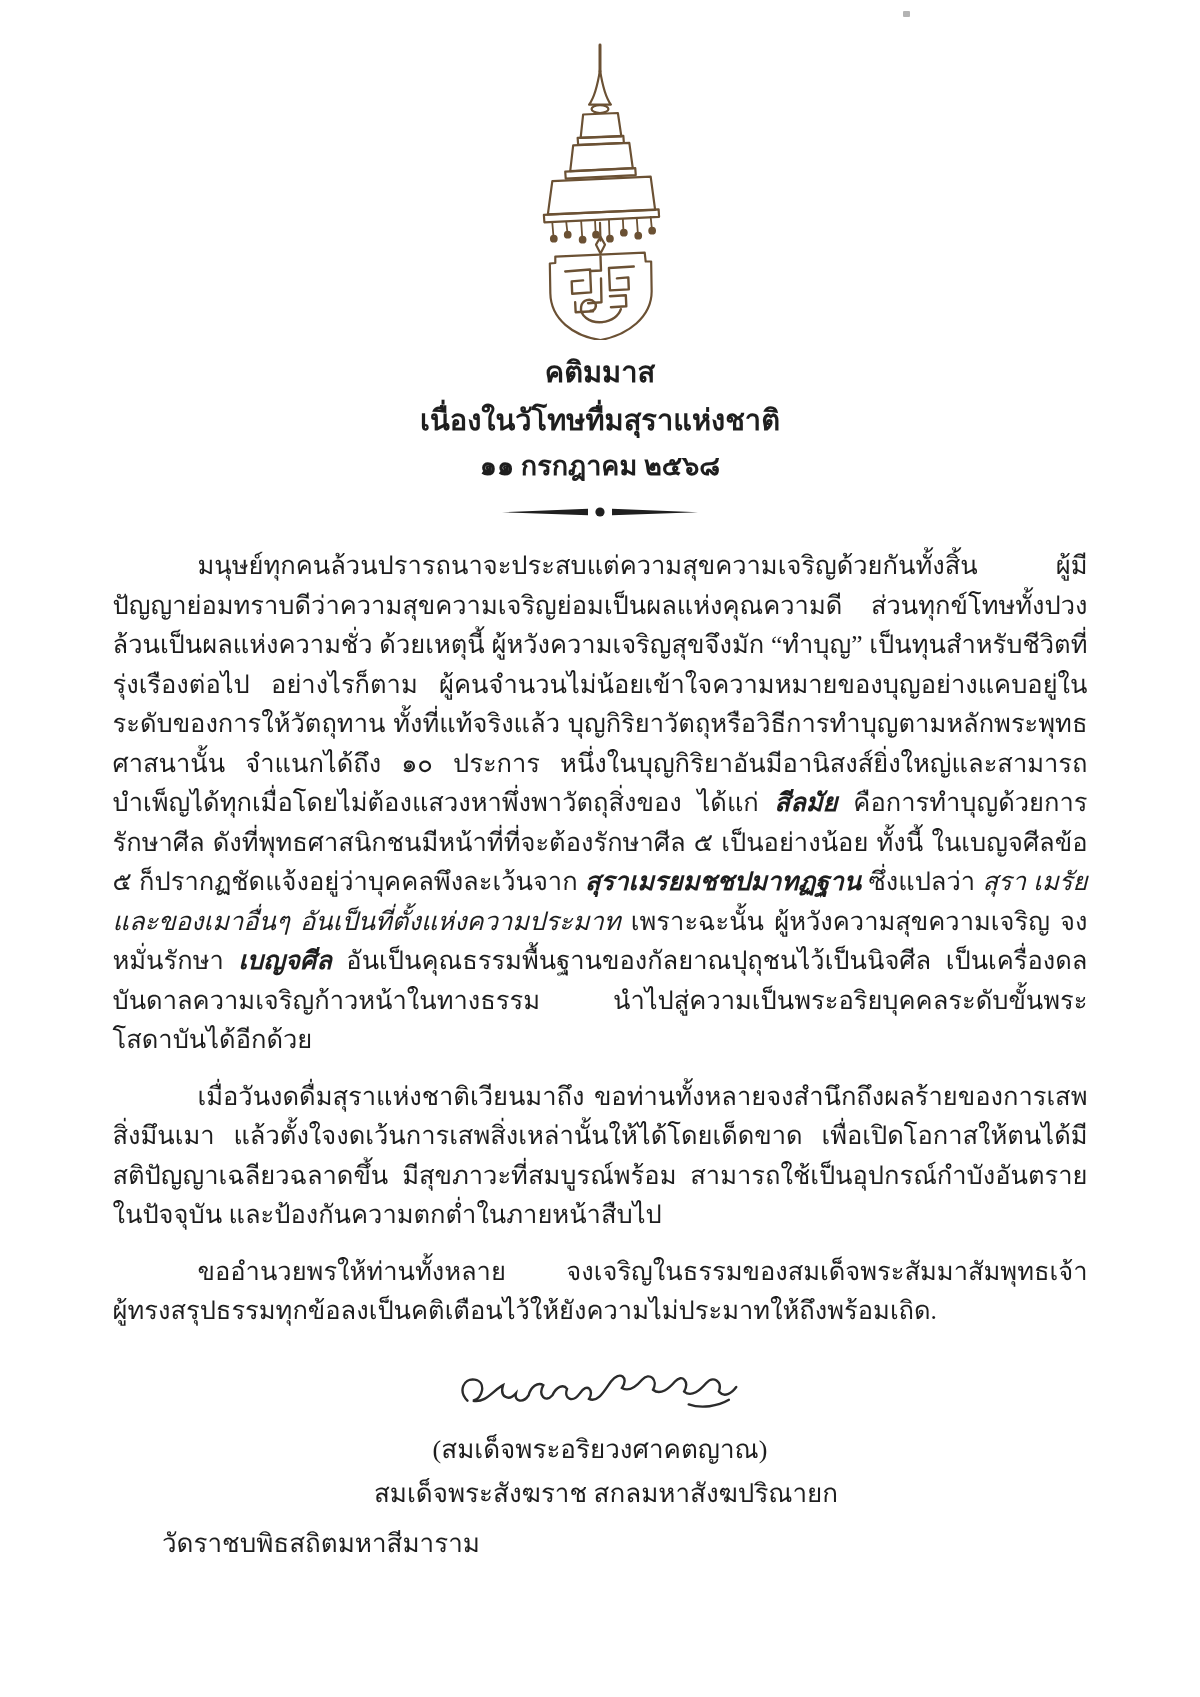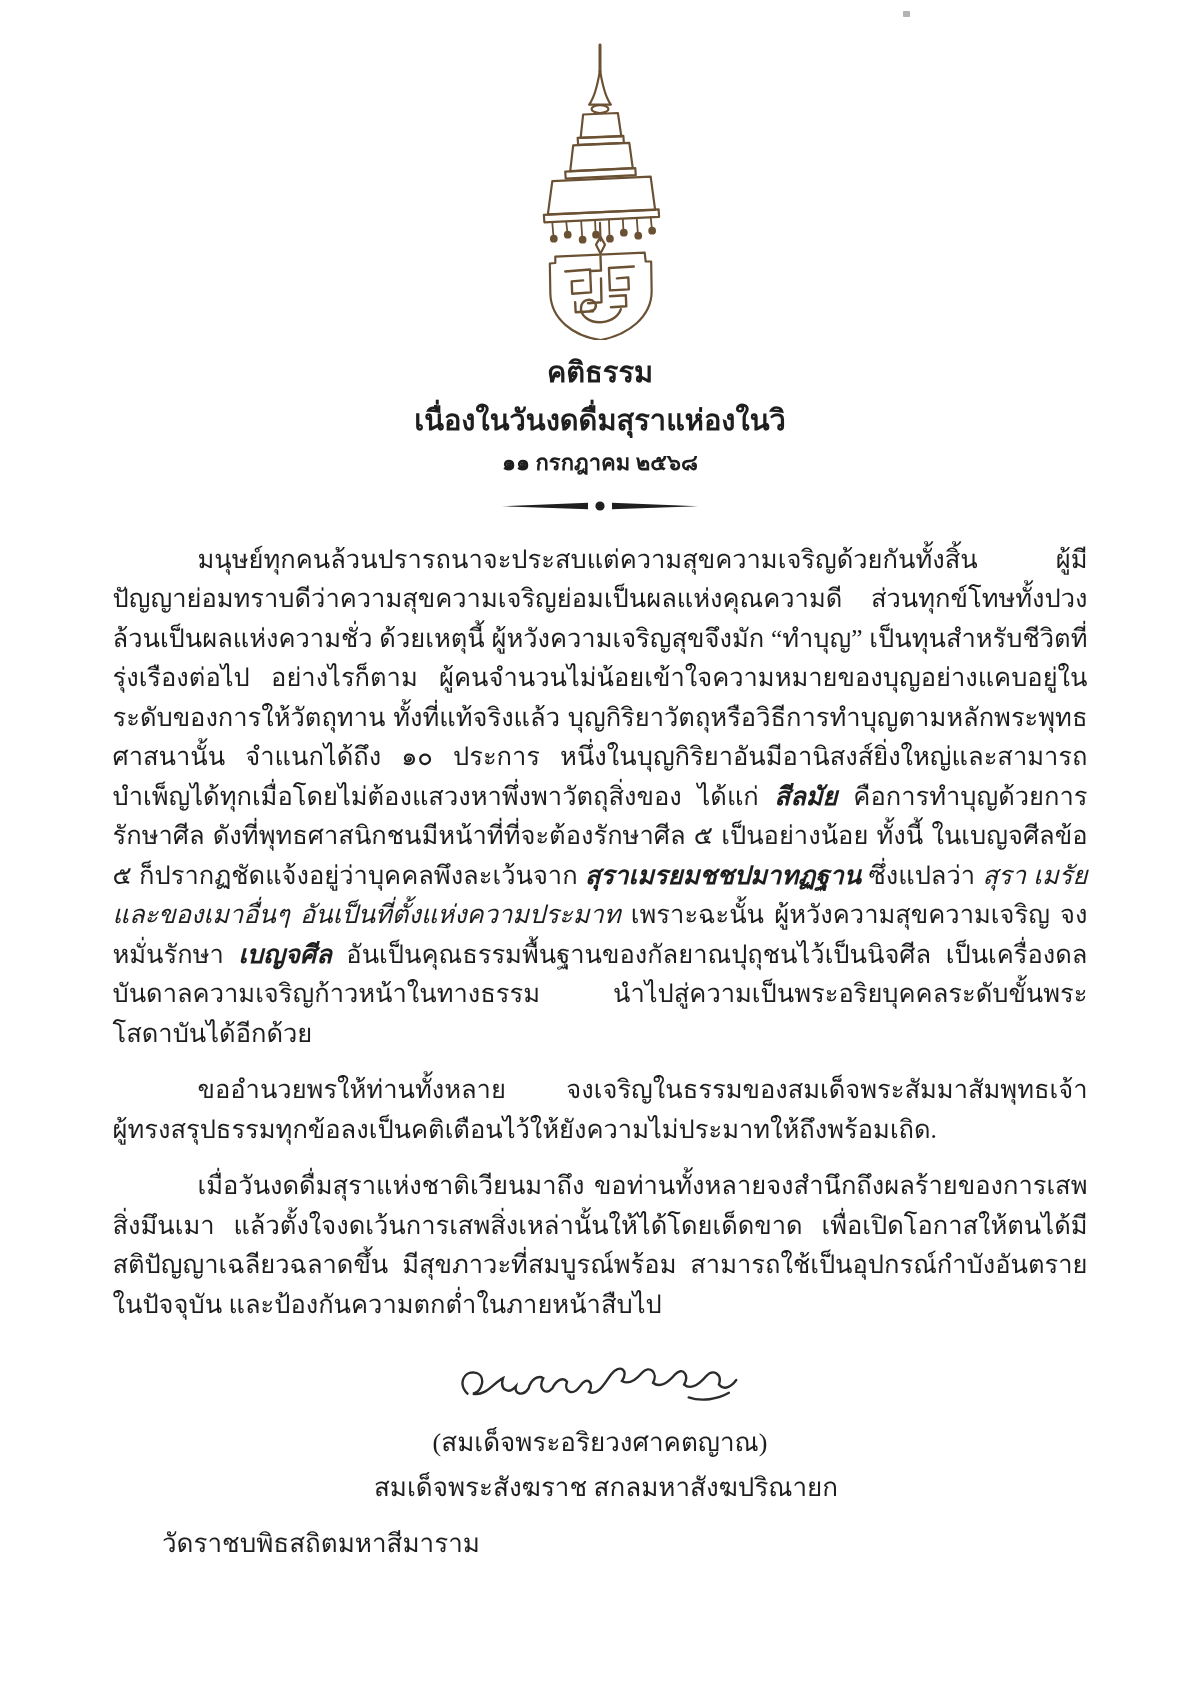--- a/index.html
+++ b/index.html
@@ -40,21 +40,21 @@
     line-height: 1.3;
   }
   .doc-subtitle {
     margin-top: 10px;
     font-size: 29px;
     font-weight: 700;
     line-height: 1.3;
   }
   .doc-date {
     margin-top: 10px;
-    font-size: 22px;
+    font-size: 27px;
     font-weight: 700;
     line-height: 1.3;
   }
   .divider-wrap {
     margin-top: 20px;
     display: flex;
     justify-content: center;
   }
   .body-block {
     width: 975px;
@@ -147,37 +147,37 @@
         <path d="M96 238 L96.5 262 L83 263"></path>
         <path d="M105 256 L121 255 L121.5 266 L106 267"></path>
         <path d="M70 262 L70.5 272 L88 271"></path>
         <path d="M97 282 C84 283 74.5 275 76 266.5 C77.2 259.5 85.5 257.5 89.5 262 C92.5 265.5 90 271 85.5 270.5"></path>
         <path d="M97 282 C107 281 114 275.5 116 269"></path>
       </g>
     </svg>
   </div>
 
   <div class="header-block">
-    <div class="doc-title">คติธรรม</div>
-    <div class="doc-subtitle">เนื่องในวันงดดื่มสุราแห่องในวิ</div>
+    <div class="doc-title">คติมมาส</div>
+    <div class="doc-subtitle">เนื่องในวัโทษทื่มสุราแห่งชาติ</div>
     <div class="doc-date">๑๑ กรกฎาคม ๒๕๖๘</div>
   </div>
 
   <div class="divider-wrap">
     <svg width="200" height="16" viewBox="0 0 200 16">
       <polygon points="2,8.2 88,4.8 88,11.2" fill="#1f1f1f"></polygon>
       <circle cx="100" cy="8" r="4.6" fill="#1f1f1f"></circle>
       <polygon points="112,4.8 112,11.2 198,8.2" fill="#1f1f1f"></polygon>
     </svg>
   </div>
 
   <div class="body-block">
     <p class="body-par"><span>มนุษย์ทุกคนล้วนปรารถนาจะประสบแต่ความสุขความเจริญด้วยกันทั้งสิ้น ผู้มีปัญญาย่อมทราบดีว่าความสุขความเจริญย่อมเป็นผลแห่งคุณความดี ส่วนทุกข์โทษทั้งปวงล้วนเป็นผลแห่งความชั่ว ด้วยเหตุนี้ ผู้หวังความเจริญสุขจึงมัก “ทำบุญ” เป็นทุนสำหรับชีวิตที่รุ่งเรืองต่อไป อย่างไรก็ตาม ผู้คนจำนวนไม่น้อยเข้าใจความหมายของบุญอย่างแคบอยู่ในระดับของการให้วัตถุทาน ทั้งที่แท้จริงแล้ว บุญกิริยาวัตถุหรือวิธีการทำบุญตามหลักพระพุทธศาสนานั้น จำแนกได้ถึง ๑๐ ประการ หนึ่งในบุญกิริยาอันมีอานิสงส์ยิ่งใหญ่และสามารถบำเพ็ญได้ทุกเมื่อโดยไม่ต้องแสวงหาพึ่งพาวัตถุสิ่งของ ได้แก่ </span><span class="seg-bold">สีลมัย</span><span> คือการทำบุญด้วยการรักษาศีล ดังที่พุทธศาสนิกชนมีหน้าที่ที่จะต้องรักษาศีล ๕ เป็นอย่างน้อย ทั้งนี้ ในเบญจศีลข้อ ๕ ก็ปรากฏชัดแจ้งอยู่ว่าบุคคลพึงละเว้นจาก </span><span class="seg-bold">สุราเมรยมชชปมาทฏฐาน</span><span> ซึ่งแปลว่า </span><span class="seg-italic">สุรา เมรัย และของเมาอื่นๆ อันเป็นที่ตั้งแห่งความประมาท</span><span> เพราะฉะนั้น ผู้หวังความสุขความเจริญ จงหมั่นรักษา </span><span class="seg-bold">เบญจศีล</span><span> อันเป็นคุณธรรมพื้นฐานของกัลยาณปุถุชนไว้เป็นนิจศีล เป็นเครื่องดลบันดาลความเจริญก้าวหน้าในทางธรรม นำไปสู่ความเป็นพระอริยบุคคลระดับขั้นพระโสดาบันได้อีกด้วย</span></p>
+    <p class="body-par"><span>เมื่อวันงดดื่มสุราแห่งชาติเวียนมาถึง ขอท่านทั้งหลายจงสำนึกถึงผลร้ายของการเสพสิ่งมึนเมา แล้วตั้งใจงดเว้นการเสพสิ่งเหล่านั้นให้ได้โดยเด็ดขาด เพื่อเปิดโอกาสให้ตนได้มีสติปัญญาเฉลียวฉลาดขึ้น มีสุขภาวะที่สมบูรณ์พร้อม สามารถใช้เป็นอุปกรณ์กำบังอันตรายในปัจจุบัน และป้องกันความตกต่ำในภายหน้าสืบไป</span></p>
     <p class="body-par"><span>ขออำนวยพรให้ท่านทั้งหลาย จงเจริญในธรรมของสมเด็จพระสัมมาสัมพุทธเจ้า ผู้ทรงสรุปธรรมทุกข้อลงเป็นคติเตือนไว้ให้ยังความไม่ประมาทให้ถึงพร้อมเถิด.</span></p>
-    <p class="body-par"><span>เมื่อวันงดดื่มสุราแห่งชาติเวียนมาถึง ขอท่านทั้งหลายจงสำนึกถึงผลร้ายของการเสพสิ่งมึนเมา แล้วตั้งใจงดเว้นการเสพสิ่งเหล่านั้นให้ได้โดยเด็ดขาด เพื่อเปิดโอกาสให้ตนได้มีสติปัญญาเฉลียวฉลาดขึ้น มีสุขภาวะที่สมบูรณ์พร้อม สามารถใช้เป็นอุปกรณ์กำบังอันตรายในปัจจุบัน และป้องกันความตกต่ำในภายหน้าสืบไป</span></p>
   </div>
 
   <div class="signature-block">
     <svg class="signature-ink" width="330" height="64" viewBox="0 0 330 70" fill="none" stroke="#2b2b2b" stroke-width="2.6" stroke-linecap="round">
       <path d="M20 50 C10 40 15 25 28 27 C41 29 37 48 26 50 C40 53 49 38 59 33 C55 46 65 51 73 42 C71 51 81 53 87 44 C89 35 97 29 103 33 C97 44 105 53 113 44 C117 35 125 31 129 37 C125 48 135 53 143 42 C151 29 159 39 153 48 C163 53 171 37 177 29 C187 16 197 25 189 36 C197 41 205 34 211 27 C219 18 229 27 223 38 C231 45 241 36 247 29 C255 20 263 29 257 40 C265 47 275 38 281 31 C289 22 299 29 295 40 C301 47 309 42 314 35"></path>
       <path d="M262 54 C276 59 294 56 306 49"></path>
     </svg>
     <div class="sig-name">(สมเด็จพระอริยวงศาคตญาณ)</div>
     <div class="sig-title">สมเด็จพระสังฆราช สกลมหาสังฆปริณายก</div>
   </div>

